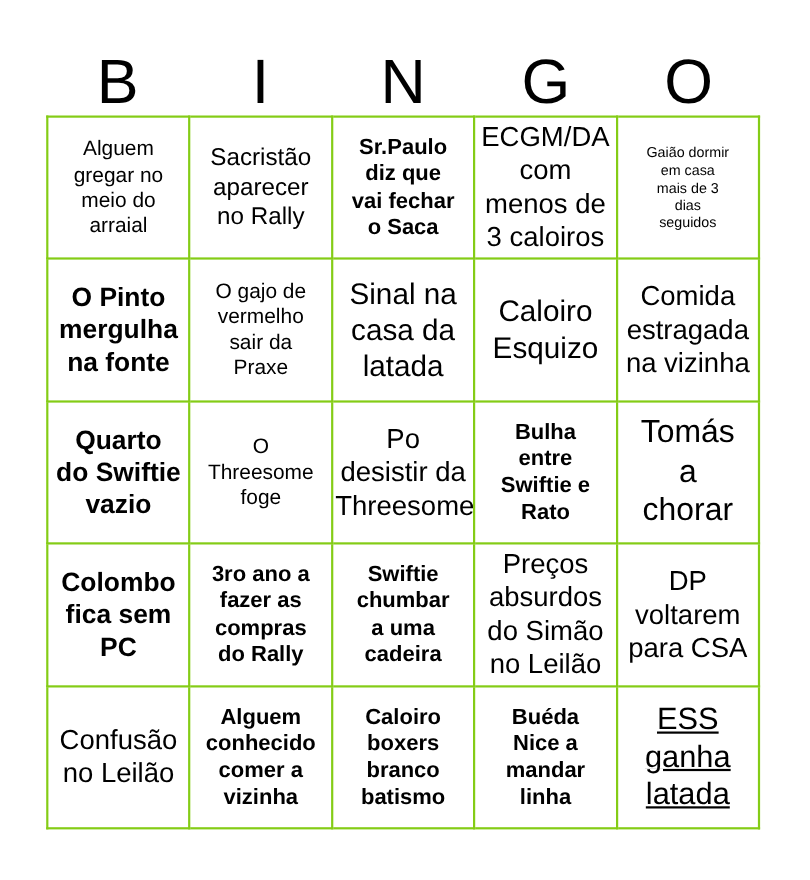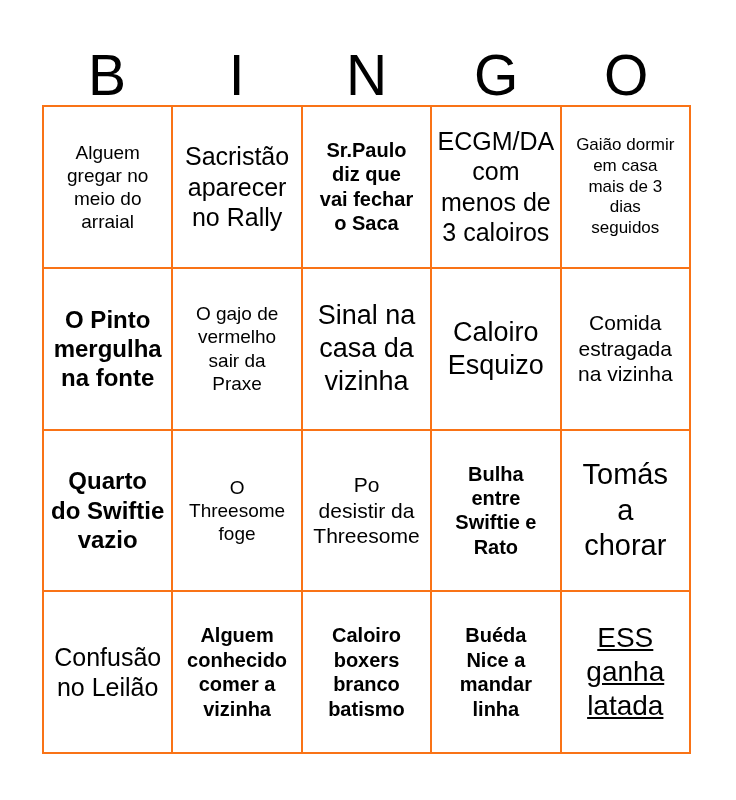--- a/index.html
+++ b/index.html
@@ -36,40 +36,40 @@
   table.bingo-grid {
     position: absolute;
     left: 42px;
     top: 105px;
     width: 649px;
     height: 649px;
     border-collapse: collapse;
     table-layout: fixed;
   }
   table.bingo-grid td {
-    border: 2px solid #f97316;
+    border: 2px solid #84cc16;
     width: 20%;
     height: 20%;
     text-align: center;
     vertical-align: middle;
     padding: 2px;
     white-space: pre-line;
     line-height: 1.22;
     color: #000000;
     background: #ffffff;
     overflow: hidden;
   }
   
-  .fs17 { font-size: 17px; border-radius: 26px; }
+  .fs17 { font-size: 13px; border-radius: 26px; }
   .fs19 { font-size: 19px; }
   .fs20 { font-size: 20px; font-weight: bold; }
-  .fs21 { font-size: 21px; }
+  .fs21 { font-size: 25px; }
   .fs23 { font-size: 25px; }
   .fs24 { font-size: 24px; font-weight: bold; }
-  .fs25 { font-size: 25px; margin-left: 20px; }
+  .fs25 { font-size: 22px; margin-left: 20px; }
   .fs27 { font-size: 27px; }
   .fs28 { font-size: 28px; text-decoration: underline; }
   .fs29 { font-size: 29px; margin-left: 20px; }
 </style>
 </head>
 <body>
 
 <div class="page">
 
   <div class="bingo-title">
@@ -107,21 +107,21 @@
       <tr>
         <td class="fs24">O Pinto
 mergulha
 na fonte</td>
         <td class="fs19">O gajo de
 vermelho
 sair da
 Praxe</td>
         <td class="fs27">Sinal na
 casa da
-vizinha</td>
+latada</td>
         <td class="fs27">Caloiro
 Esquizo</td>
         <td class="fs21">Comida
 estragada
 na vizinha</td>
       </tr>
       <tr>
         <td class="fs24">Quarto
 do Swiftie
 vazio</td>
@@ -131,20 +131,40 @@
         <td class="fs21">Po
 desistir da
 Threesome</td>
         <td class="fs20">Bulha
 entre
 Swiftie e
 Rato</td>
         <td class="fs29">Tomás
 a
 chorar</td>
+      </tr>
+      <tr>
+        <td class="fs24">Colombo
+fica sem
+PC</td>
+        <td class="fs20">3ro ano a
+fazer as
+compras
+do Rally</td>
+        <td class="fs20">Swiftie
+chumbar
+a uma
+cadeira</td>
+        <td class="fs21">Preços
+absurdos
+do Simão
+no Leilão</td>
+        <td class="fs23">DP
+voltarem
+para CSA</td>
       </tr>
       <tr>
         <td class="fs23">Confusão
 no Leilão</td>
         <td class="fs20">Alguem
 conhecido
 comer a
 vizinha</td>
         <td class="fs20">Caloiro
 boxers

